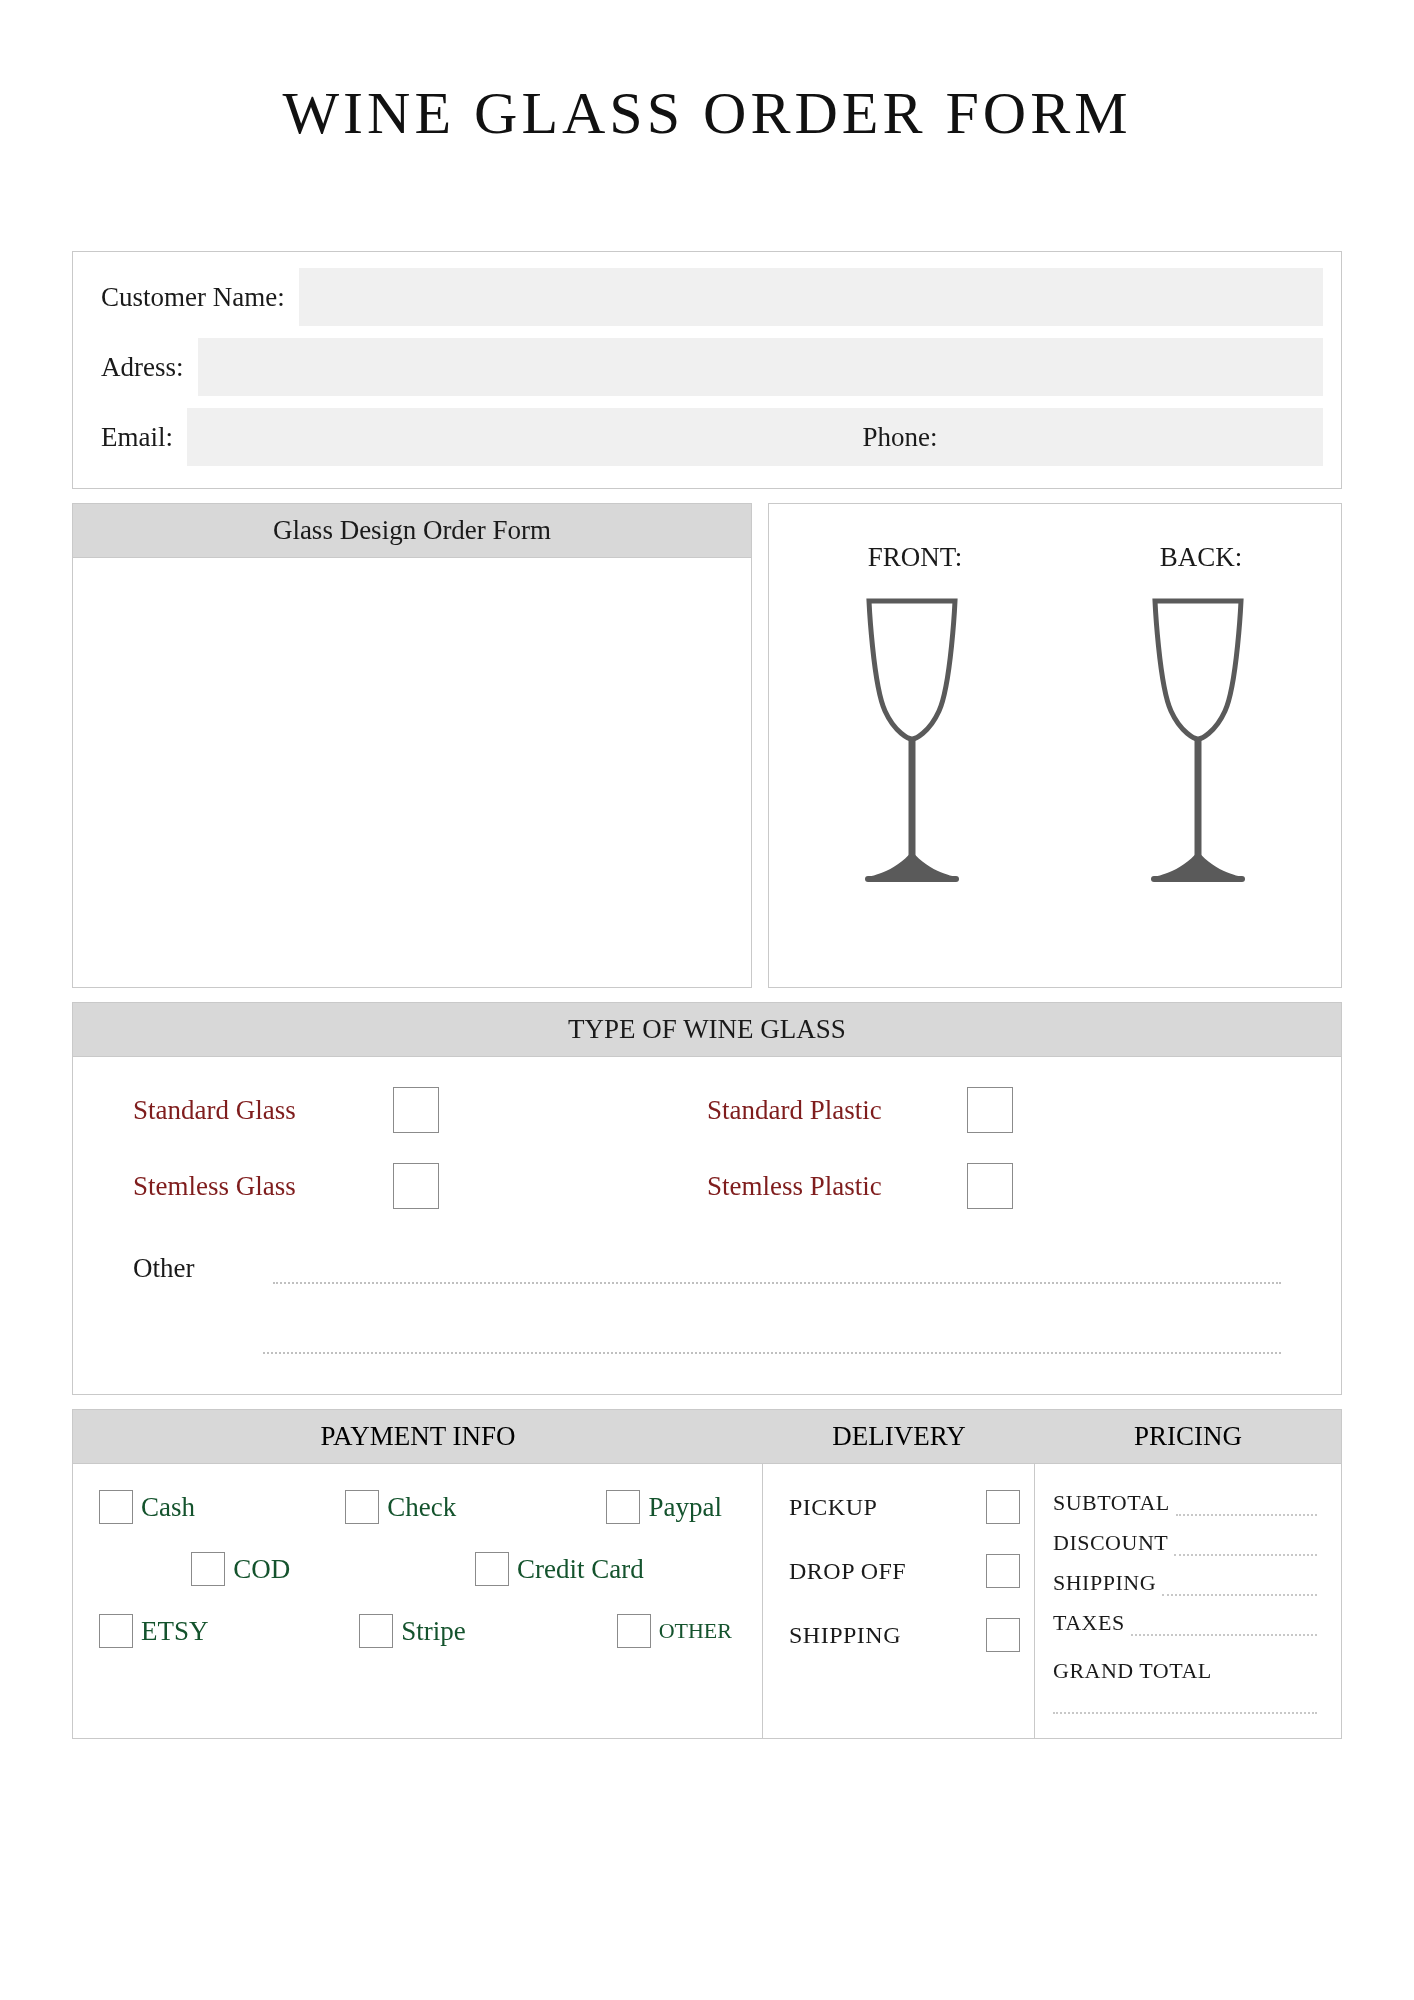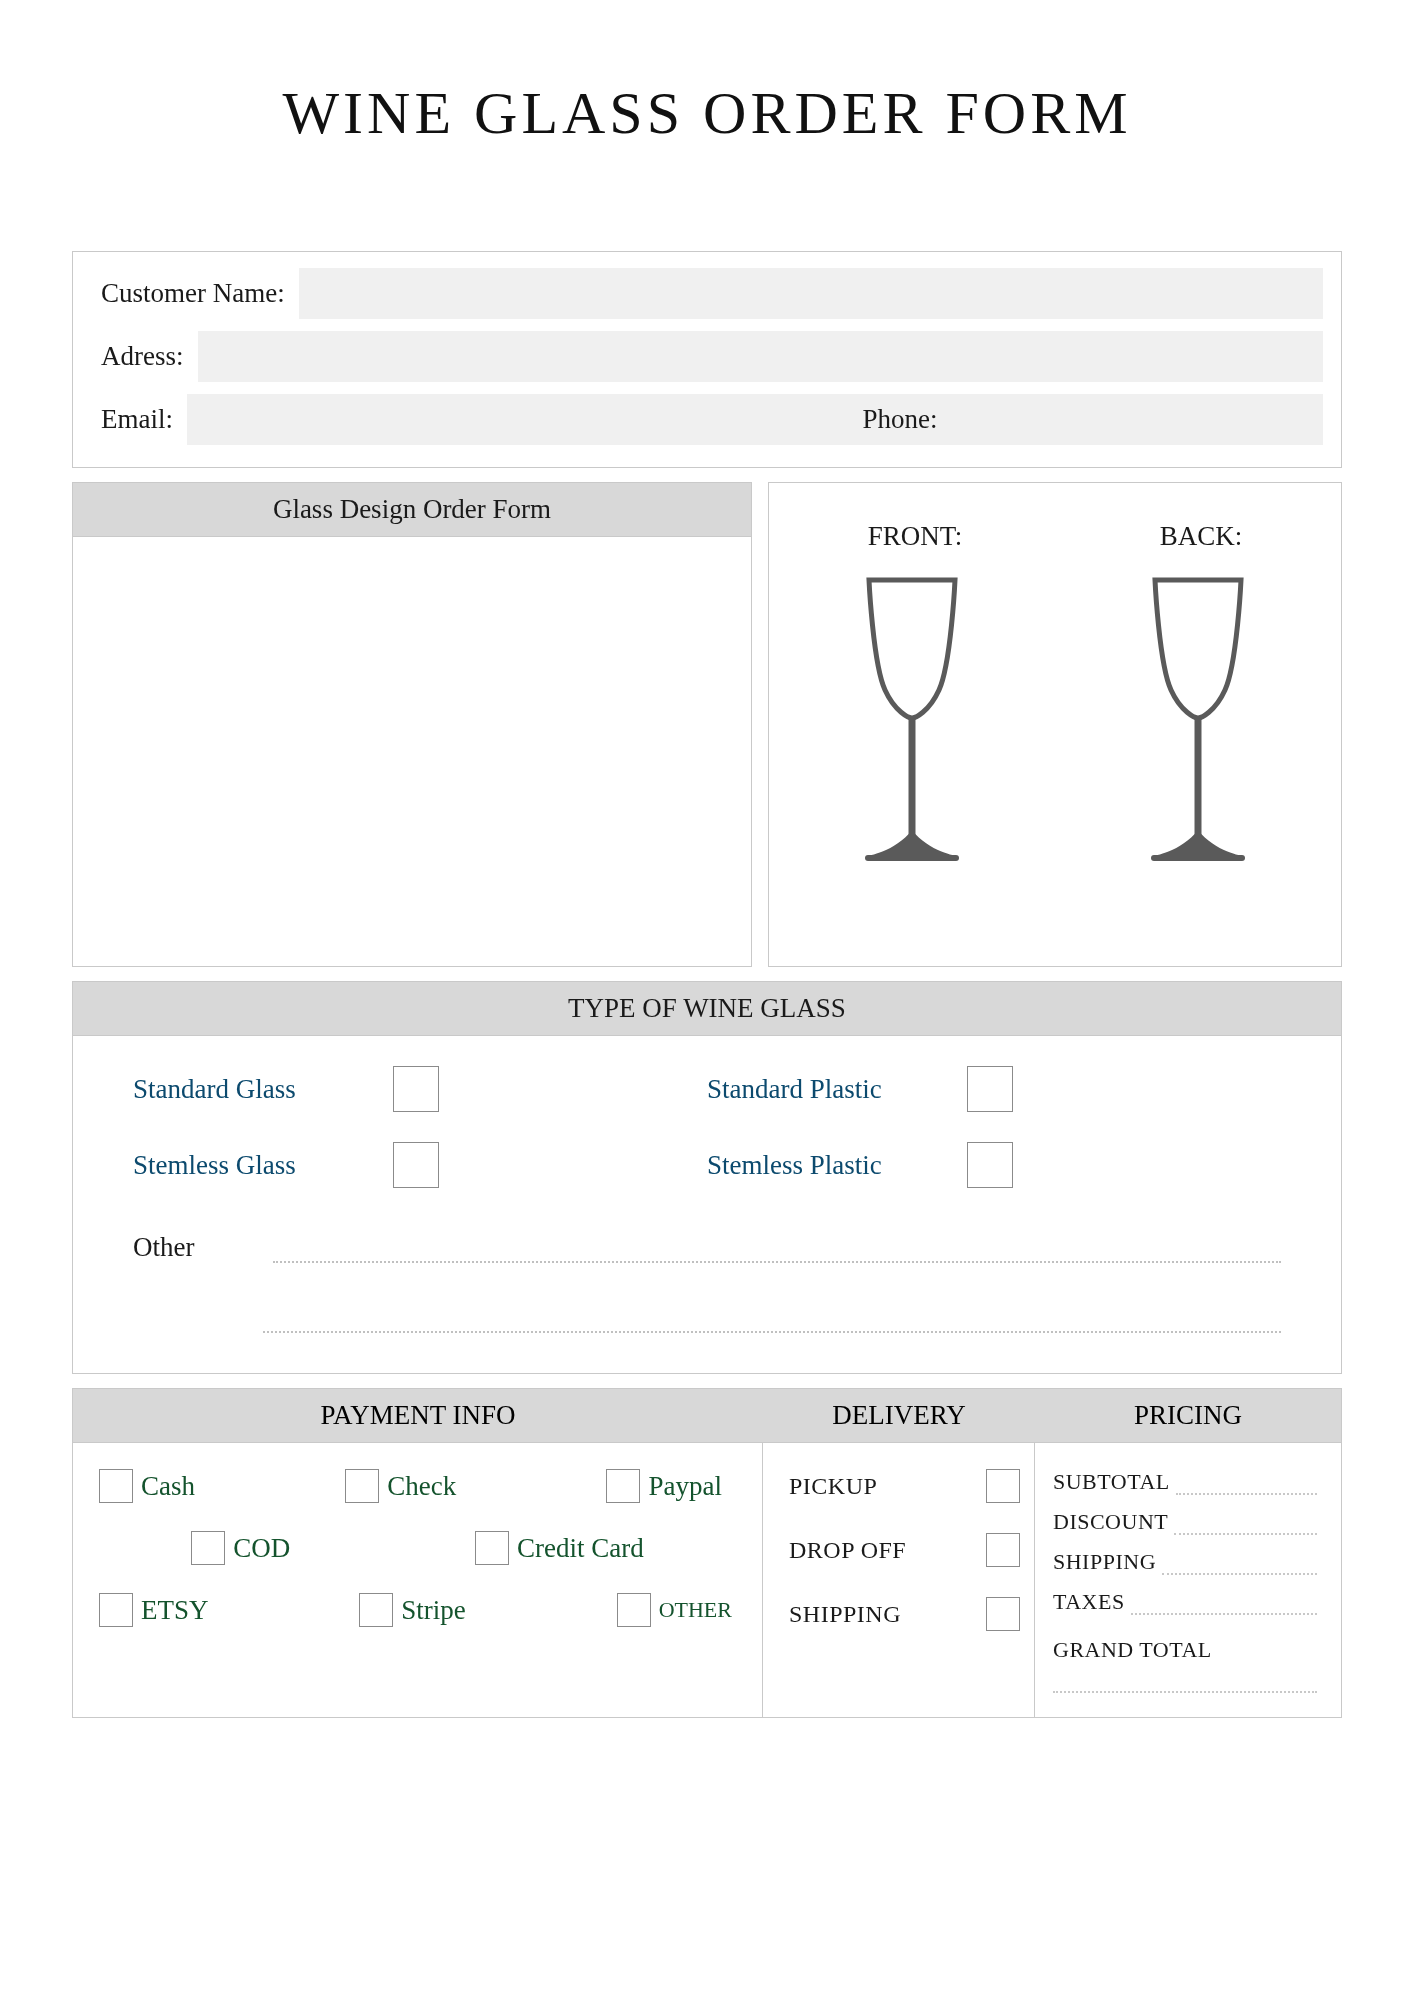--- a/index.html
+++ b/index.html
@@ -52,21 +52,21 @@
   }
   .field-row:last-child { margin-bottom: 4px; }
   .field-label {
     font-size: 27px;
     white-space: nowrap;
     padding: 0 14px 0 10px;
     color: #1a1a1a;
   }
   .field-fill {
     background: #f0f0f0;
-    height: 51px;
+    height: 58px;
     flex: 1;
   }
   .field-fill.with-inline {
     display: flex;
     align-items: center;
     justify-content: center;
   }
   .inline-label {
     font-size: 27px;
     color: #1a1a1a;
@@ -124,21 +124,21 @@
   }
   .type-col { width: 50%; }
   .opt-row {
     display: flex;
     align-items: center;
     margin-bottom: 30px;
   }
   .opt-label {
     font-size: 27px;
     width: 260px;
-    color: #0c4a6e;
+    color: #7f1d1d;
   }
   .chk {
     width: 46px;
     height: 46px;
     border: 1px solid #8b8b8b;
     box-sizing: border-box;
     background: #fff;
   }
   .chk-sm {
     width: 34px;

